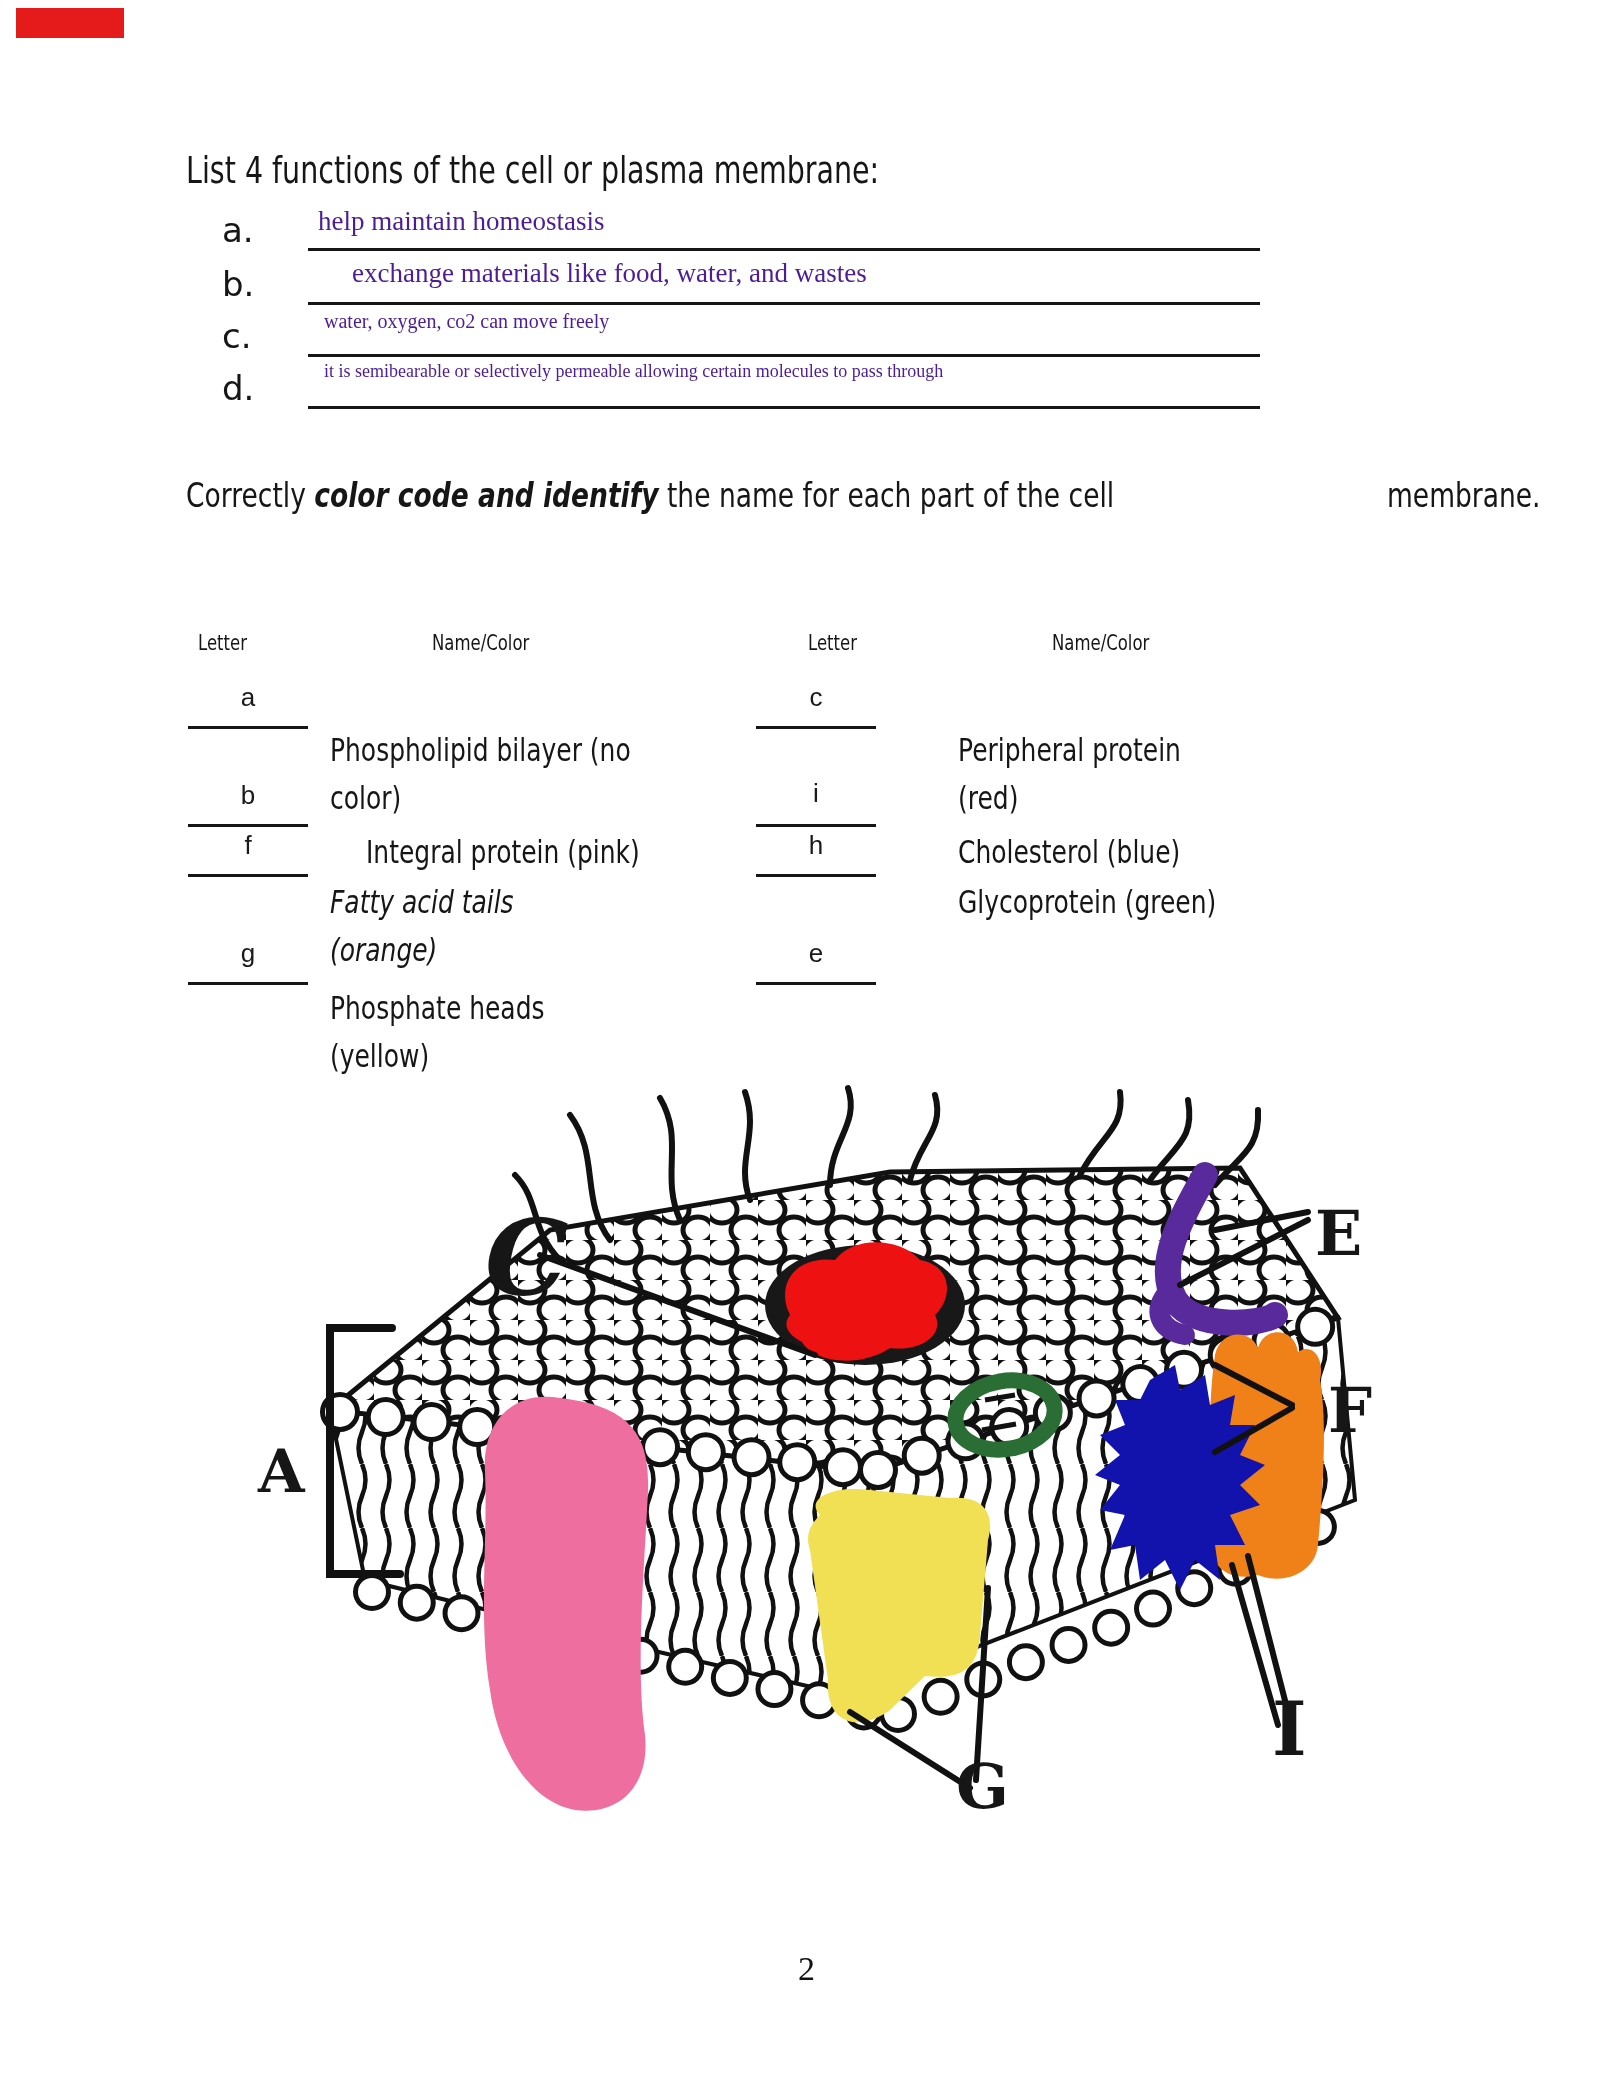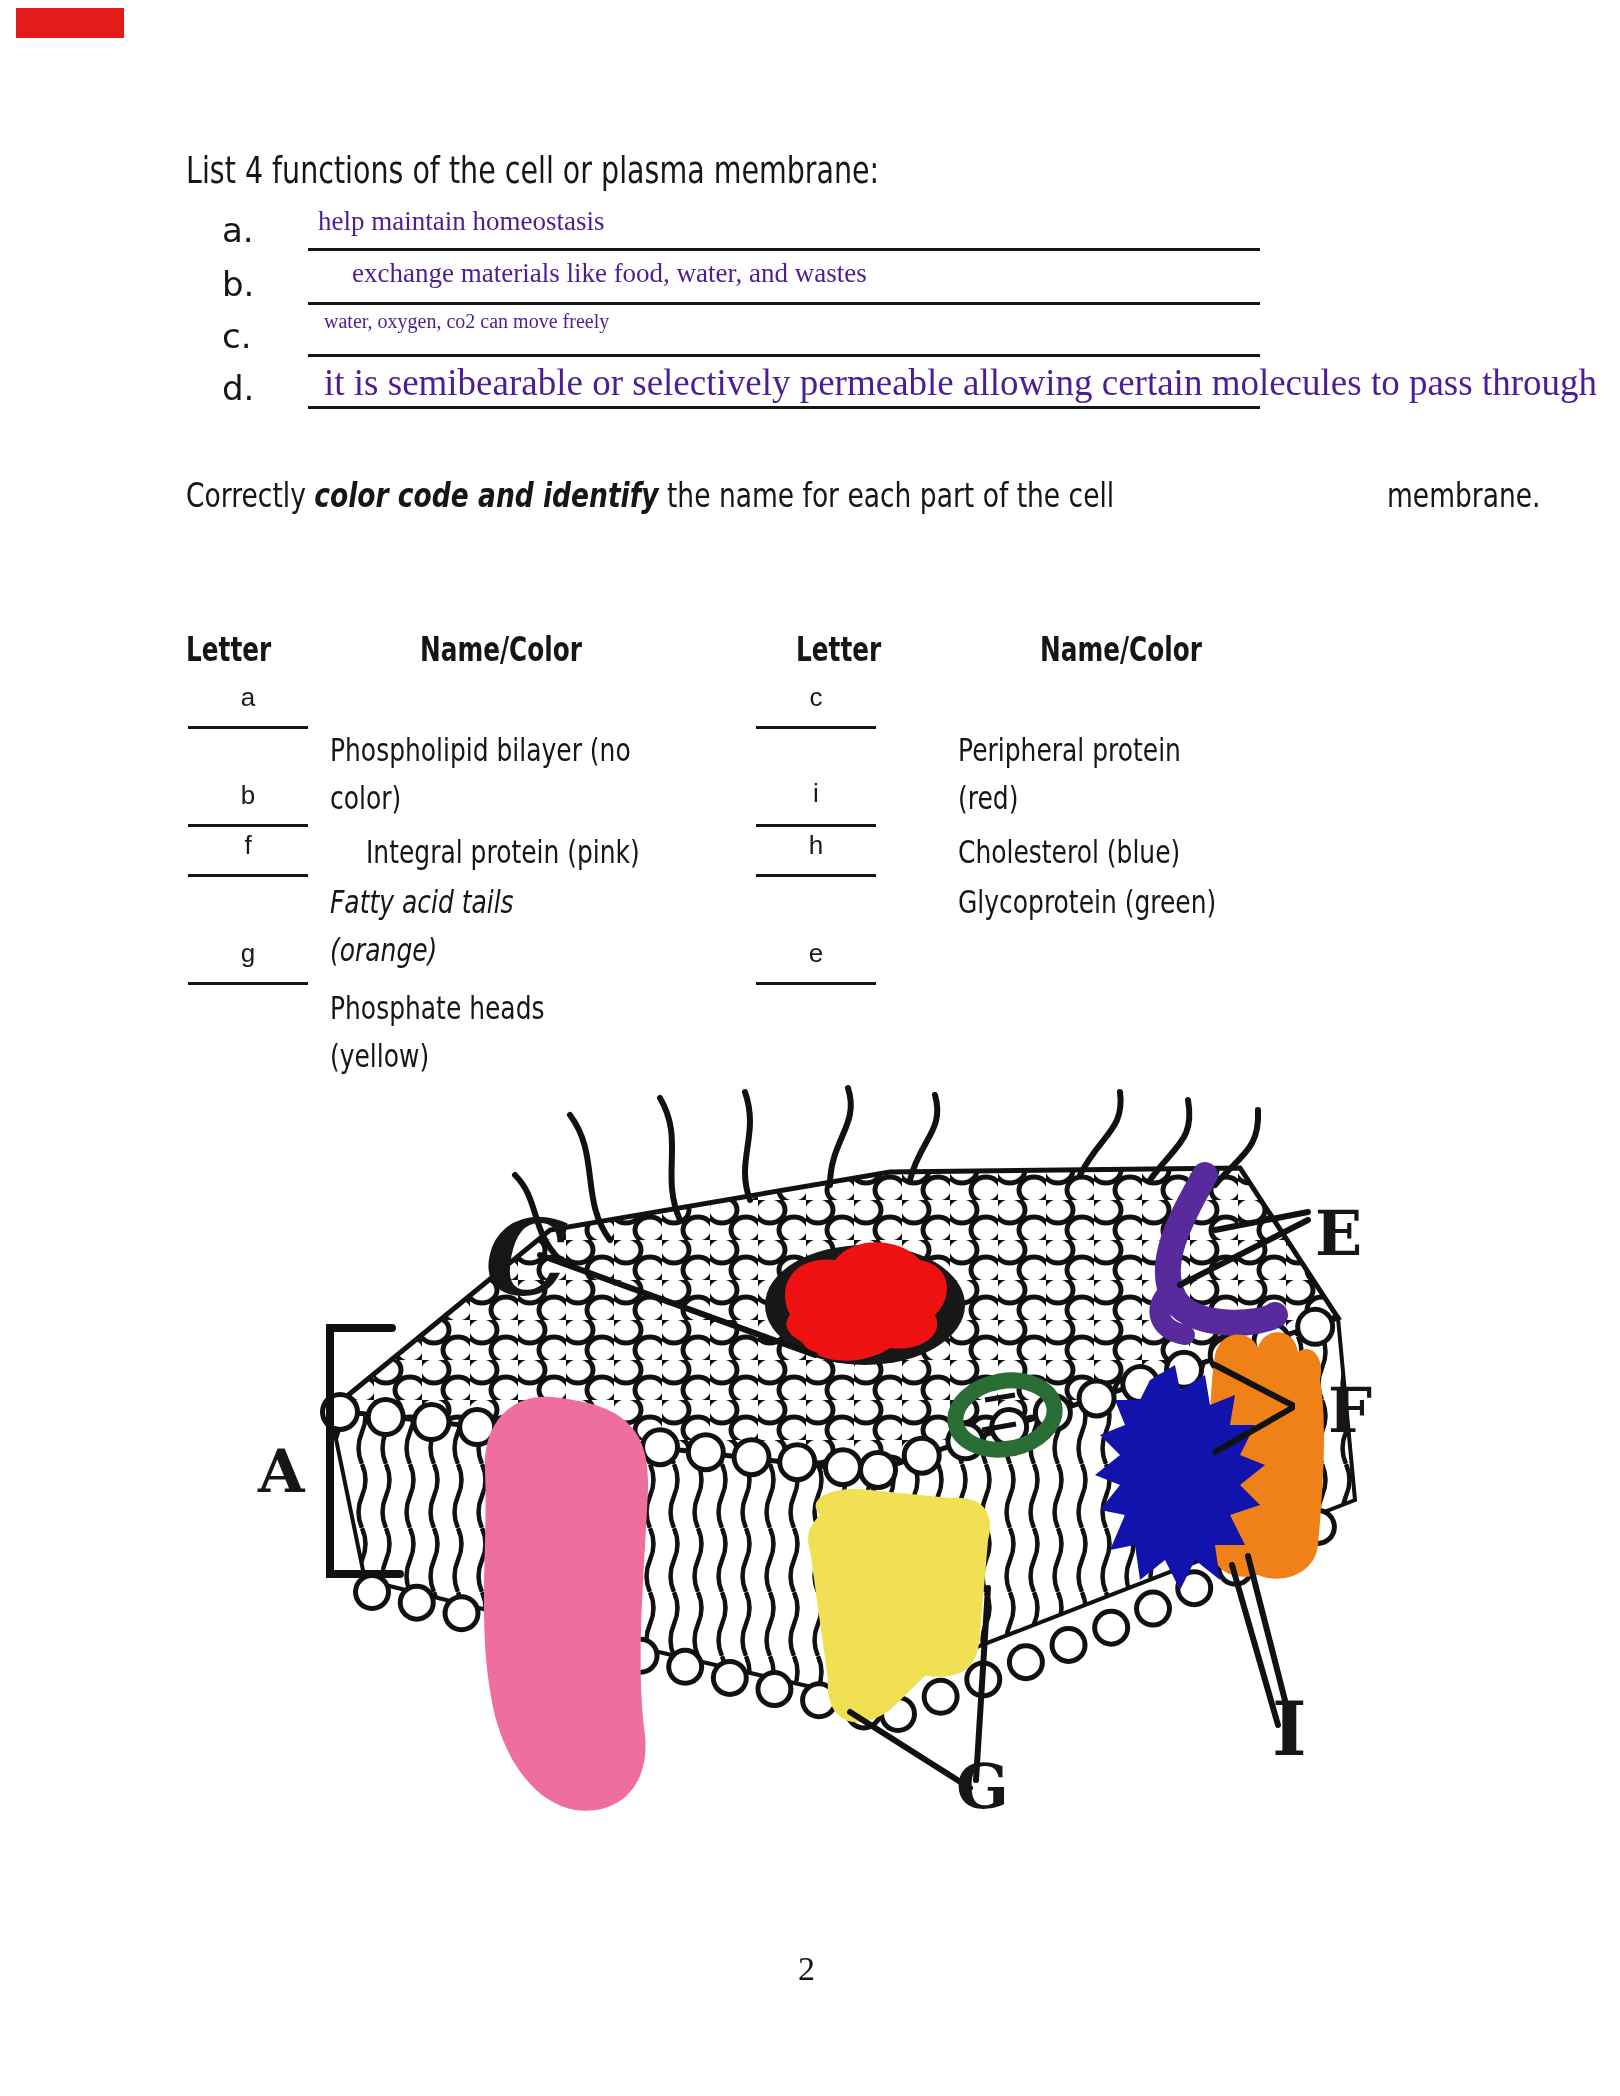--- a/index.html
+++ b/index.html
@@ -6,21 +6,21 @@
   #page{position:relative;width:1620px;height:2096px;background:#fff;overflow:hidden;}
   .abs{position:absolute;}
   .comic{font-family:"DejaVu Sans",sans-serif;color:#161616;}
   .typed{font-family:Liberation Serif, serif;color:#4c1d95;}
   .scx{display:inline-block;transform:scaleX(.75);transform-origin:0 50%;white-space:nowrap;}
   .scx2{display:inline-block;transform:scaleX(.78);transform-origin:0 0;}
   .answer-line{border-bottom:3px solid #161616;height:0;}
   .blank-line{border-bottom:3px solid #161616;height:0;}
   .blank-letter{font-family:"Liberation Sans",sans-serif;font-size:26px;color:#1a1a1a;text-align:center;width:120px;}
   .tbl-name{font-size:32px;line-height:48px;white-space:pre-line;}
-  .tbl-head{font-size:33px;font-weight:700;}
+  .tbl-head{font-size:22px;font-weight:400;margin-left:12px;}
   .emph{font-weight:700;font-style:italic;}
   .pagenum{font-family:"Liberation Serif",serif;font-size:34px;color:#111;}
   svg text{font-family:"DejaVu Serif",serif;font-weight:700;fill:#161616;}
 </style>
 </head>
 <body>
 
 <div id="page">
 
   <div class="abs" style="left:16px;top:8px;width:108px;height:30px;background:#e51a1a;"></div>
@@ -35,21 +35,21 @@
 
   <div class="abs comic" style="left:222px;top:264px;font-size:34px;">b.</div>
   <div class="abs typed" style="left:352px;top:258px;font-size:27px;white-space:nowrap;">exchange materials like food, water, and wastes</div>
   <div class="abs answer-line" style="left:308px;top:302px;width:952px;"></div>
 
   <div class="abs comic" style="left:222px;top:316px;font-size:34px;">c.</div>
   <div class="abs typed" style="left:324px;top:310px;font-size:20px;white-space:nowrap;">water, oxygen, co2 can move freely</div>
   <div class="abs answer-line" style="left:308px;top:354px;width:952px;"></div>
 
   <div class="abs comic" style="left:222px;top:368px;font-size:34px;">d.</div>
-  <div class="abs typed" style="left:324px;top:361px;font-size:37px;white-space:nowrap;">it is semibearable or selectively permeable allowing certain molecules to pass through</div>
+  <div class="abs typed" style="left:324px;top:361px;font-size:18px;white-space:nowrap;">it is semibearable or selectively permeable allowing certain molecules to pass through</div>
   <div class="abs answer-line" style="left:308px;top:406px;width:952px;"></div>
 
   <div class="abs comic" style="left:186px;top:468px;font-size:34px;line-height:54px;">
     <div class="scx2" style="white-space:nowrap;">
       <span>Correctly </span><span class="emph">color code and identify</span><span> the name for each part of the cell</span>
     </div>
     <div class="scx2">membrane.</div>
   </div>
 
   <div class="abs comic tbl-head" style="left:186px;top:630px;">

